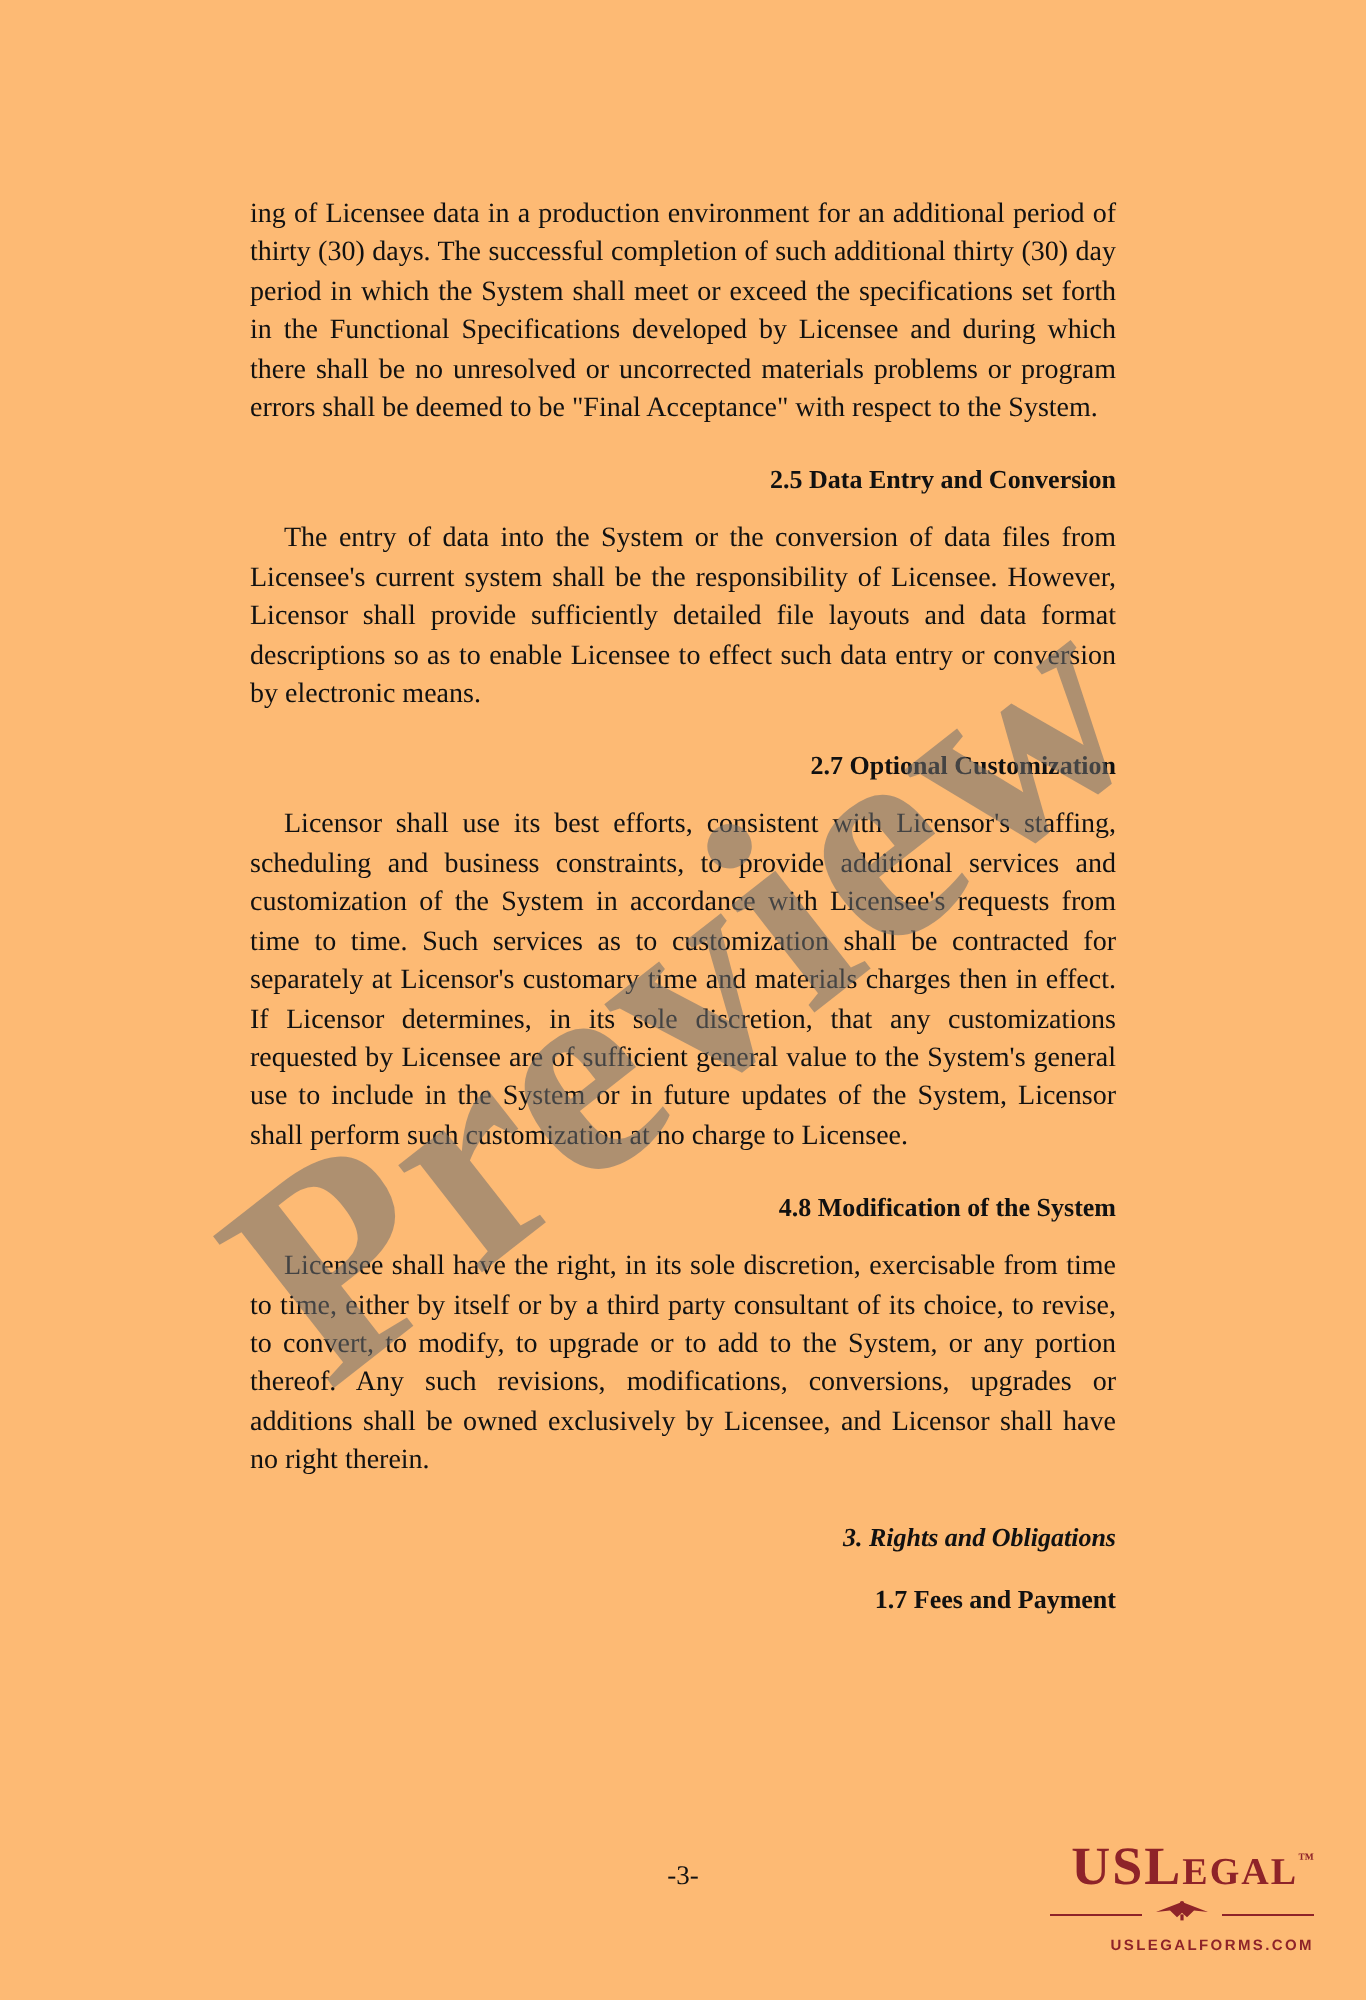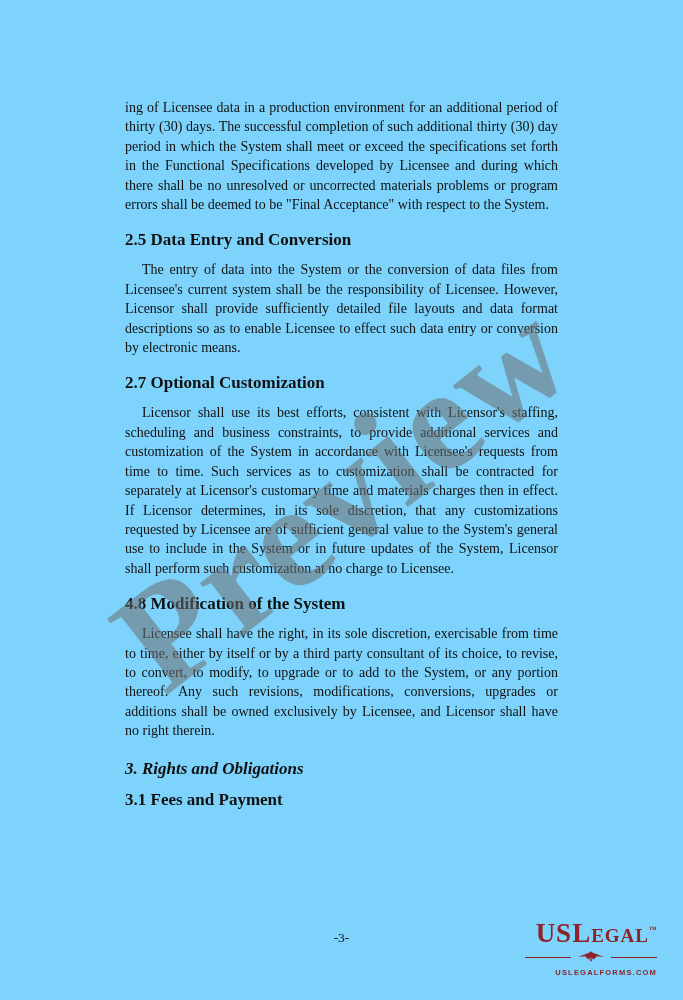--- a/index.html
+++ b/index.html
@@ -1,40 +1,40 @@
 <!DOCTYPE html>
 <html><head>
 <meta charset="utf-8">
 <style>
   html, body { margin: 0; padding: 0; background: #ffffff; }
   .page {
     position: relative;
     width: 683px;
     height: 1000px;
-    background: #7dd3fc;
+    background: #fdba74;
     overflow: hidden;
     font-family: "Liberation Serif", serif;
     color: #111111;
   }
   .content {
     position: absolute;
     top: 98px;
     left: 125px;
     width: 433px;
     font-size: 14px;
     line-height: 19.4px;
     text-align: justify;
   }
   .content p { margin: 0; }
   .content p.indent { text-indent: 17px; }
   .content h3 {
     margin: 17px 0 11px 0;
-    font-size: 17px;
+    font-size: 13px;
     font-weight: bold;
-    text-align: left;
+    text-align: right;
     line-height: 18px;
   }
   .content h3.closing-1 { margin: 19px 0 0 0; font-style: italic; }
   .content h3.closing-2 { margin: 13px 0 0 0; }
   .watermark {
     position: absolute;
     left: 50%;
     top: 495px;
     transform: translate(-50%, -50%) rotate(-38deg);
     font-family: "Liberation Serif", serif;
@@ -112,21 +112,21 @@
     <p class="indent">The entry of data into the System or the conversion of data files from Licensee's current system shall be the responsibility of Licensee. However, Licensor shall provide sufficiently detailed file layouts and data format descriptions so as to enable Licensee to effect such data entry or conversion by electronic means.</p>
 
 
     <h3>2.7 Optional Customization</h3>
     <p class="indent">Licensor shall use its best efforts, consistent with Licensor's staffing, scheduling and business constraints, to provide additional services and customization of the System in accordance with Licensee's requests from time to time. Such services as to customization shall be contracted for separately at Licensor's customary time and materials charges then in effect. If Licensor determines, in its sole discretion, that any customizations requested by Licensee are of sufficient general value to the System's general use to include in the System or in future updates of the System, Licensor shall perform such customization at no charge to Licensee.</p>
 
     <h3>4.8 Modification of the System</h3>
     <p class="indent">Licensee shall have the right, in its sole discretion, exercisable from time to time, either by itself or by a third party consultant of its choice, to revise, to convert, to modify, to upgrade or to add to the System, or any portion thereof. Any such revisions, modifications, conversions, upgrades or additions shall be owned exclusively by Licensee, and Licensor shall have no right therein.</p>
 
     <h3 class="closing-1">3. Rights and Obligations</h3>
-    <h3 class="closing-2">3.1 Fees and Payment</h3>
+    <h3 class="closing-2">1.7 Fees and Payment</h3>
 
   </div>
 
   <div class="watermark">Preview</div>
 
   <div class="page-number">-3-</div>
 
   <div class="logo">
     <div class="logo-top">
       <span>USLegal</span><span class="logo-tm">™</span>

